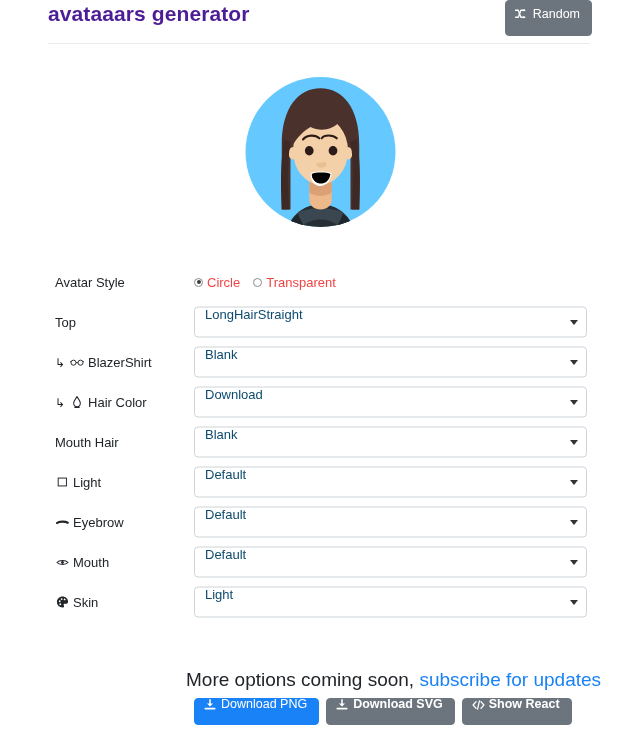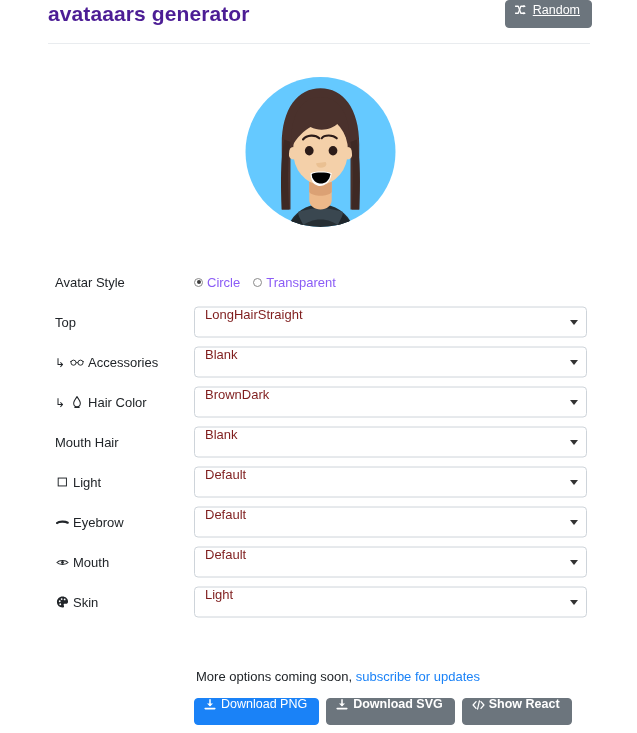--- a/index.html
+++ b/index.html
@@ -36,34 +36,33 @@
     font-weight: bold;
     color: #4c1d95;
     letter-spacing: 0.1px;
     white-space: nowrap;
     line-height: 28px;
   }
   .random-btn {
     position: absolute;
     right: -2px;
     top: 0px;
-    height: 28px;
+    height: 36px;
     padding: 0 11px 8px 9px;
     background: #6c757d;
     color: #ffffff;
     border: 1px solid #6c757d;
     border-radius: 4px;
     font-size: 12.5px;
     font-family: "Liberation Sans", sans-serif;
     display: flex;
     align-items: center;
     gap: 5px;
     cursor: pointer;
     line-height: 1;
-    text-decoration: underline;
   }
   .random-btn .shuffle-icon {
     display: inline-block;
     width: 13px;
     height: 12px;
     flex: 0 0 auto;
   }
 
   .divider {
     position: absolute;
@@ -132,21 +131,21 @@
     transform: translateY(-50%);
     width: 393px;
   }
 
   
   .radio-group {
     display: flex;
     align-items: center;
     gap: 0px;
     font-size: 13px;
-    color: #8b5cf6;
+    color: #ef4444;
     height: 18px;
   }
   .radio-item {
     display: inline-flex;
     align-items: center;
     gap: 4px;
     margin-right: 13px;
     cursor: pointer;
   }
   .radio-dot {
@@ -174,43 +173,43 @@
     position: relative;
     width: 393px;
     height: 31px;
     background: #ffffff;
     border: 1px solid #ced4da;
     border-radius: 4px;
     display: flex;
     align-items: center;
     padding: 0 24px 17px 10px;
     font-size: 13px;
-    color: #7f1d1d;
+    color: #0c4a6e;
     cursor: pointer;
     white-space: nowrap;
     overflow: hidden;
   }
   .select-arrow {
     position: absolute;
     right: 8px;
     top: 50%;
     transform: translateY(-50%);
     width: 0;
     height: 0;
     border-left: 4px solid transparent;
     border-right: 4px solid transparent;
     border-top: 5px solid #333333;
   }
 
   
   .footer-note {
     position: absolute;
-    left: 196px;
+    left: 186px;
     top: 669px;
-    font-size: 13px;
+    font-size: 19px;
     color: #212529;
     white-space: nowrap;
   }
   .footer-note a {
     color: #1a82f7;
     text-decoration: none;
   }
 
   .btn-row {
     position: absolute;
@@ -353,21 +352,21 @@
         <span class="sub-arrow">↳</span>
         <span class="lbl-icon">
           <svg viewBox="0 0 16 8" width="14" height="8" aria-hidden="true">
             <circle cx="4" cy="4.2" r="2.9" fill="none" stroke="#212529" stroke-width="1.1"></circle>
             <circle cx="12" cy="4.2" r="2.9" fill="none" stroke="#212529" stroke-width="1.1"></circle>
             <path d="M6.9 4.2 H9.1" stroke="#212529" stroke-width="1.1"></path>
             <path d="M1.1 3.4 L0.2 2.6" stroke="#212529" stroke-width="1.1"></path>
             <path d="M14.9 3.4 L15.8 2.6" stroke="#212529" stroke-width="1.1"></path>
           </svg>
         </span>
-        <span class="lbl-text">Accessories</span>
+        <span class="lbl-text">BlazerShirt</span>
       </div>
       <div class="row-control">
         <div class="select-box">
           <span>Blank</span>
           <span class="select-arrow"></span>
         </div>
       </div>
     </div>
 
     <div class="row">
@@ -376,21 +375,21 @@
         <span class="lbl-icon">
           <svg viewBox="0 0 10 14" width="10" height="13" aria-hidden="true">
             <path d="M5 1.2 C3 4.4 1.4 6.0 1.4 8.2 C1.4 10.5 3 12.2 5 12.2 C7 12.2 8.6 10.5 8.6 8.2 C8.6 6.0 7 4.4 5 1.2 Z" fill="none" stroke="#212529" stroke-width="1.1"></path>
             <path d="M2.2 12.9 H7.8" stroke="#212529" stroke-width="1.2"></path>
           </svg>
         </span>
         <span class="lbl-text">Hair Color</span>
       </div>
       <div class="row-control">
         <div class="select-box">
-          <span>BrownDark</span>
+          <span>Download</span>
           <span class="select-arrow"></span>
         </div>
       </div>
     </div>
 
     <div class="row">
       <div class="row-label">
         <span class="lbl-text">Mouth Hair</span>
       </div>
       <div class="row-control">

